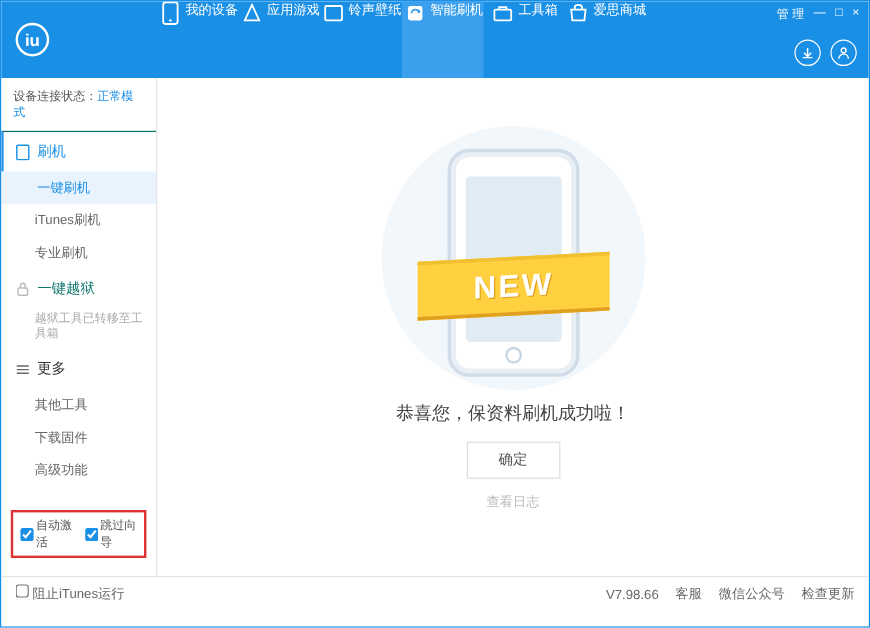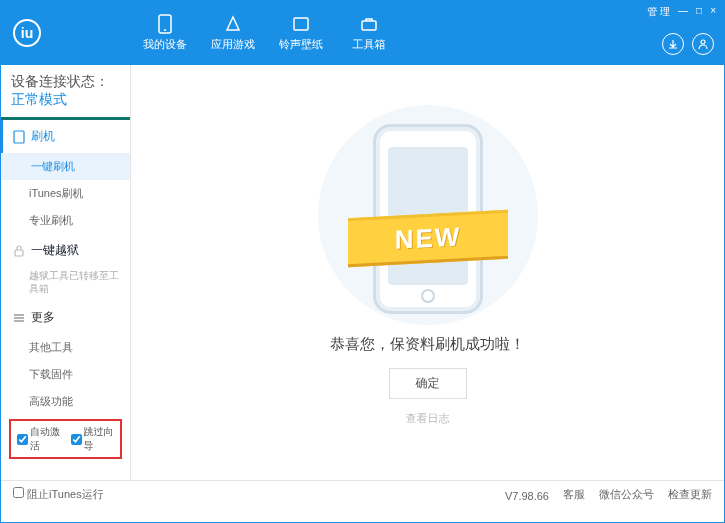--- a/index.html
+++ b/index.html
@@ -3,36 +3,36 @@
 <meta charset="utf-8">
 <style>
 * { margin: 0; padding: 0; box-sizing: border-box; font-family: "Microsoft YaHei", Arial, sans-serif; }
 body { background: #fff; width: 725px; height: 523px; overflow: hidden; border: 1px solid #1a8fe6; }
 .header { background: #1a8fe6; height: 64px; display: flex; align-items: center; color: #fff; position: relative; }
 .logo-area { display: flex; align-items: center; padding: 0 12px; width: 130px; }
 .logo-icon { width: 28px; height: 28px; border: 2px solid #fff; border-radius: 50%; display: flex; align-items: center; justify-content: center; font-weight: bold; font-size: 14px; margin-right: 6px; }
 .logo-text { font-size: 15px; font-weight: bold; }
 .logo-sub { font-size: 9px; opacity: 0.85; }
 .nav { display: flex; height: 100%; }
-.nav-item { width: 68px; display: flex; flex-direction: column; align-items: center; justify-content: center; font-size: 11px; cursor: pointer; gap: 3px; }
+.nav-item { width: 68px; display: flex; flex-direction: row; justify-content: center; font-size: 11px; cursor: pointer; gap: 3px; }
 .nav-item.active { background: #3a9fec; }
 .nav-icon { width: 20px; height: 20px; display: flex; align-items: center; justify-content: center; }
 .header-right { position: absolute; right: 8px; top: 4px; display: flex; gap: 8px; font-size: 10px; }
 .header-circles { position: absolute; right: 10px; bottom: 10px; display: flex; gap: 8px; }
 .circle-btn { width: 22px; height: 22px; border: 1.5px solid #fff; border-radius: 50%; display: flex; align-items: center; justify-content: center; cursor: pointer; }
 .body { display: flex; height: 415px; }
 .sidebar { width: 130px; border-right: 1px solid #e5e5e5; font-size: 12px; color: #555; overflow: hidden; }
-.status-row { padding: 8px 10px; font-size: 14px; border-bottom: 3px solid #0f766e; }
+.status-row { padding: 8px 10px; font-size: 10px; border-bottom: 1px solid #0f766e; }
 .status-val { color: #1a8fe6; }
 .side-group { padding: 8px 12px; display: flex; align-items: center; gap: 6px; color: #333; font-size: 12px; }
-.side-group.muted { color: #0f172a; }
+.side-group.muted { color: #0f766e; }
 .side-sub { padding: 6px 10px 6px 28px; font-size: 11px; color: #666; cursor: pointer; }
 .side-sub.active { background: #e8f3fd; color: #1a8fe6; border-left: 2px solid #737373; margin-left: -2px; padding-left: 30px; }
 .side-note { font-size: 10px; color: #aaa; padding: 2px 10px 6px 28px; line-height: 1.3; }
-.checkbox-row { border: 2px solid #d33; margin: 4px 8px; padding: 4px 6px; display: flex; gap: 10px; font-size: 10px; }
+.checkbox-row { border: 2px solid #d33; margin: 20px 8px; padding: 4px 6px; display: flex; gap: 10px; font-size: 10px; }
 .checkbox-row label { display: flex; align-items: center; gap: 2px; color: #555; }
 .main { flex: 1; display: flex; flex-direction: column; align-items: center; justify-content: center; position: relative; }
 .phone-art { width: 140px; height: 200px; position: relative; margin-bottom: 16px; }
 .phone-body { width: 110px; height: 190px; background: #fff; border: 3px solid #d0dde8; border-radius: 18px; position: absolute; left: 15px; top: 5px; box-shadow: inset 0 0 0 4px #e8eff5; }
 .phone-screen { position: absolute; left: 12px; right: 12px; top: 20px; bottom: 26px; background: #e0ebf4; border-radius: 4px; }
 .phone-home { position: absolute; bottom: 8px; left: 50%; transform: translateX(-50%); width: 14px; height: 14px; border: 2px solid #c8d6e2; border-radius: 50%; }
 .new-banner { position: absolute; left: -10px; right: -10px; top: 95px; background: #ffd040; transform: skewY(-3deg); padding: 6px 0; text-align: center; font-weight: bold; font-size: 26px; color: #fff; letter-spacing: 2px; text-shadow: 1px 1px 0 #e0a020; border-top: 3px solid #f0c030; border-bottom: 3px solid #e0a020; }
 .bg-circle { position: absolute; width: 220px; height: 220px; border-radius: 50%; background: #f2f7fb; left: 50%; top: 40px; transform: translateX(-50%); z-index: -1; }
 .success-msg { font-size: 15px; color: #444; margin-bottom: 14px; }
 .ok-btn { border: 1px solid #ddd; background: #fff; padding: 6px 26px; font-size: 12px; color: #555; cursor: pointer; margin-bottom: 12px; }
@@ -69,28 +69,47 @@
       <span>应用游戏</span>
     </div>
     <div class="nav-item">
       <span class="nav-icon">
           <svg width="18" height="16" viewBox="0 0 18 16">
             <rect x="2" y="2" width="14" height="12" rx="1" fill="none" stroke="#fff" stroke-width="1.5"></rect>
           </svg>
         </span>
       <span>铃声壁纸</span>
     </div>
+    <div class="nav-item active">
+      <span class="nav-icon">
+          <svg width="18" height="18" viewBox="0 0 18 18">
+            <rect x="3" y="3" width="12" height="12" rx="2" fill="#fff"></rect>
+            <path d="M9 5 L9 13 M5 9 L13 9" stroke="#3a9fec" stroke-width="0"></path>
+            <path d="M6 9 A3 3 0 1 1 12 9" fill="none" stroke="#3a9fec" stroke-width="1.5"></path>
+            <path d="M11 6 L13 8" stroke="#3a9fec" stroke-width="1.5"></path>
+          </svg>
+        </span>
+      <span>智能刷机</span>
+    </div>
     <div class="nav-item">
       <span class="nav-icon">
           <svg width="18" height="16" viewBox="0 0 18 16">
             <rect x="2" y="5" width="14" height="9" rx="1" fill="none" stroke="#fff" stroke-width="1.5"></rect>
             <path d="M6 5 L6 3 L12 3 L12 5" fill="none" stroke="#fff" stroke-width="1.5"></path>
           </svg>
         </span>
       <span>工具箱</span>
+    </div>
+    <div class="nav-item">
+      <span class="nav-icon">
+          <svg width="18" height="16" viewBox="0 0 18 16">
+            <path d="M3 5 L15 5 L14 14 L4 14 Z M6 5 L6 3 A3 2 0 0 1 12 3 L12 5" fill="none" stroke="#fff" stroke-width="1.5"></path>
+          </svg>
+        </span>
+      <span>爱思商城</span>
     </div>
   </div>
   <div class="header-right">
     <span>管 理</span>
     <span>—</span>
     <span>□</span>
     <span>×</span>
   </div>
   <div class="header-circles">
     <div class="circle-btn">

